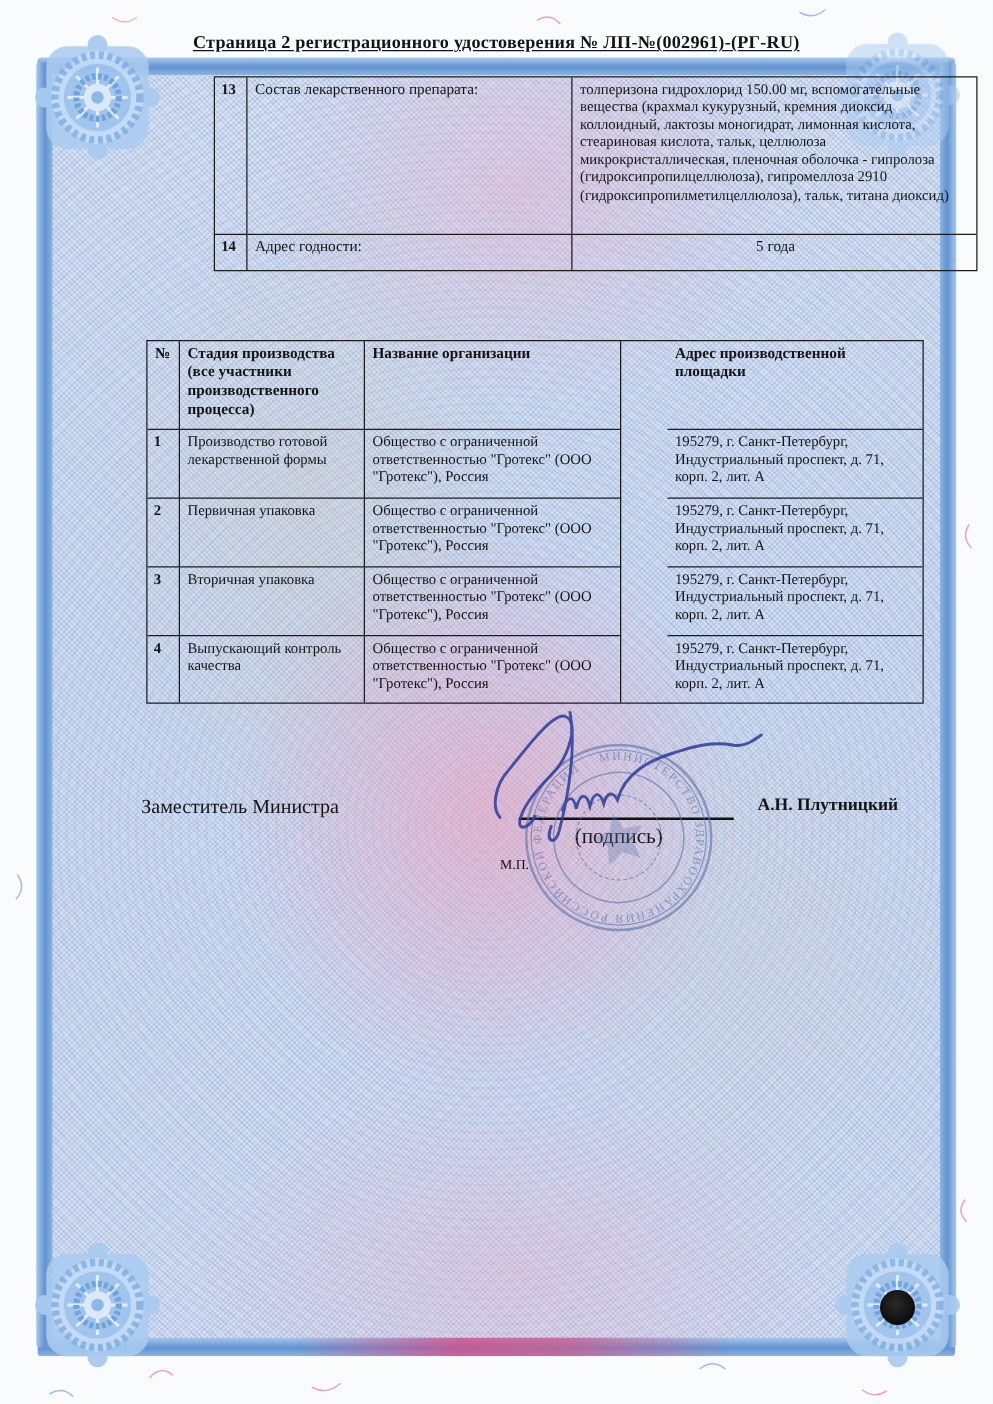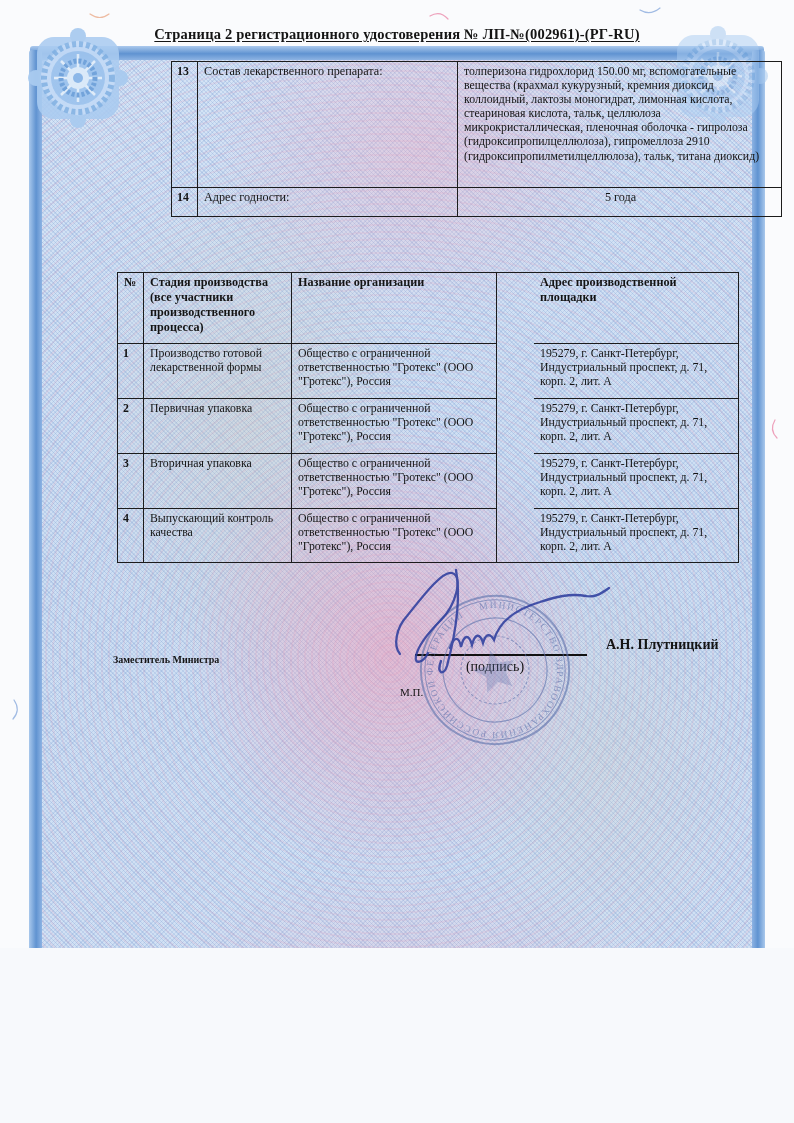--- a/index.html
+++ b/index.html
@@ -1,16 +1,16 @@
 <!DOCTYPE html>
 <html><head>
 <meta charset="utf-8">
 <style>
   html,body{margin:0;padding:0;width:794px;height:1123px;background:#f7f9fc;}
-  .page{position:relative;width:794px;height:948px;overflow:hidden;
+  .page{position:relative;width:794px;height:1123px;overflow:hidden;
         font-family:"Liberation Serif","DejaVu Serif",serif;color:#141414;
         background:#fafbfd;}
   
   .field{position:absolute;left:40px;top:60px;width:714px;height:1012px;z-index:1;
     background:
       radial-gradient(ellipse 280px 320px at 350px 590px, rgba(246,150,178,0.50), rgba(246,150,178,0) 72%),
       radial-gradient(ellipse 300px 250px at 380px 90px,  rgba(240,165,190,0.38), rgba(240,165,190,0) 70%),
       radial-gradient(ellipse 360px 220px at 370px 960px, rgba(240,160,185,0.30), rgba(240,160,185,0) 72%),
       radial-gradient(ellipse 240px 380px at 210px 360px, rgba(205,195,175,0.28), rgba(205,195,175,0) 70%),
       radial-gradient(ellipse 220px 300px at 560px 700px, rgba(205,200,185,0.22), rgba(205,200,185,0) 70%),
@@ -54,24 +54,24 @@
   .t2 .c:nth-child(4n){border-right:none;margin-left:37px;}
   .c.lastrow{border-bottom:none;}
   .c.bold{font-weight:normal;font-size:12.2px;}
   .c.center{text-align:center;}
   .c.num{padding-left:5px;font-weight:bold;}
   .t2 .hc{font-weight:bold;font-size:12.2px;line-height:15px;}
   
   .info{position:absolute;left:87px;top:231px;width:622px;text-align:center;z-index:4;
         font-size:12.3px;line-height:14.8px;}
   
-  .sig-left{position:absolute;left:113px;top:654px;font-weight:bold;font-size:10px;z-index:4;}
+  .sig-left{position:absolute;left:113px;top:637px;font-weight:normal;font-size:16px;z-index:4;}
   .sig-right{position:absolute;left:606px;top:637px;font-weight:bold;font-size:14px;z-index:4;}
   .sig-line{position:absolute;left:415px;top:654px;width:172px;height:1.6px;background:#111;z-index:4;}
-  .sig-caption{position:absolute;left:409px;top:659px;width:172px;text-align:center;font-size:14px;z-index:4;}
+  .sig-caption{position:absolute;left:409px;top:659px;width:172px;text-align:center;font-size:17px;z-index:4;}
   .sig-mp{position:absolute;left:400px;top:686px;width:172px;font-size:11px;z-index:4;}
   .stamp{position:absolute;left:413px;top:588px;width:164px;height:164px;z-index:5;opacity:.62;
          transform:rotate(-14deg);}
   .ink{position:absolute;left:388px;top:558px;width:240px;height:125px;z-index:6;}
   .fibers{position:absolute;left:0;top:0;width:794px;height:1123px;z-index:2;pointer-events:none;}
 </style>
 </head>
 <body>
 
 <div class="page">

